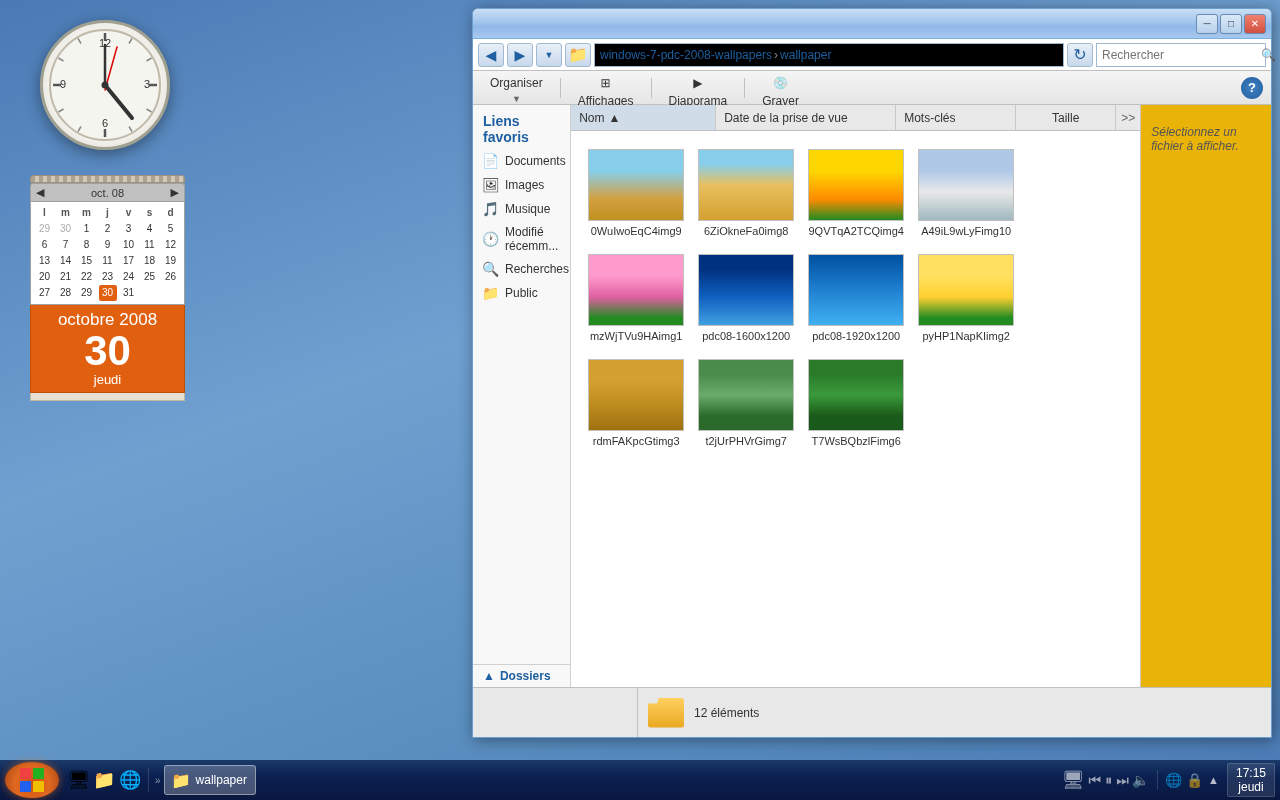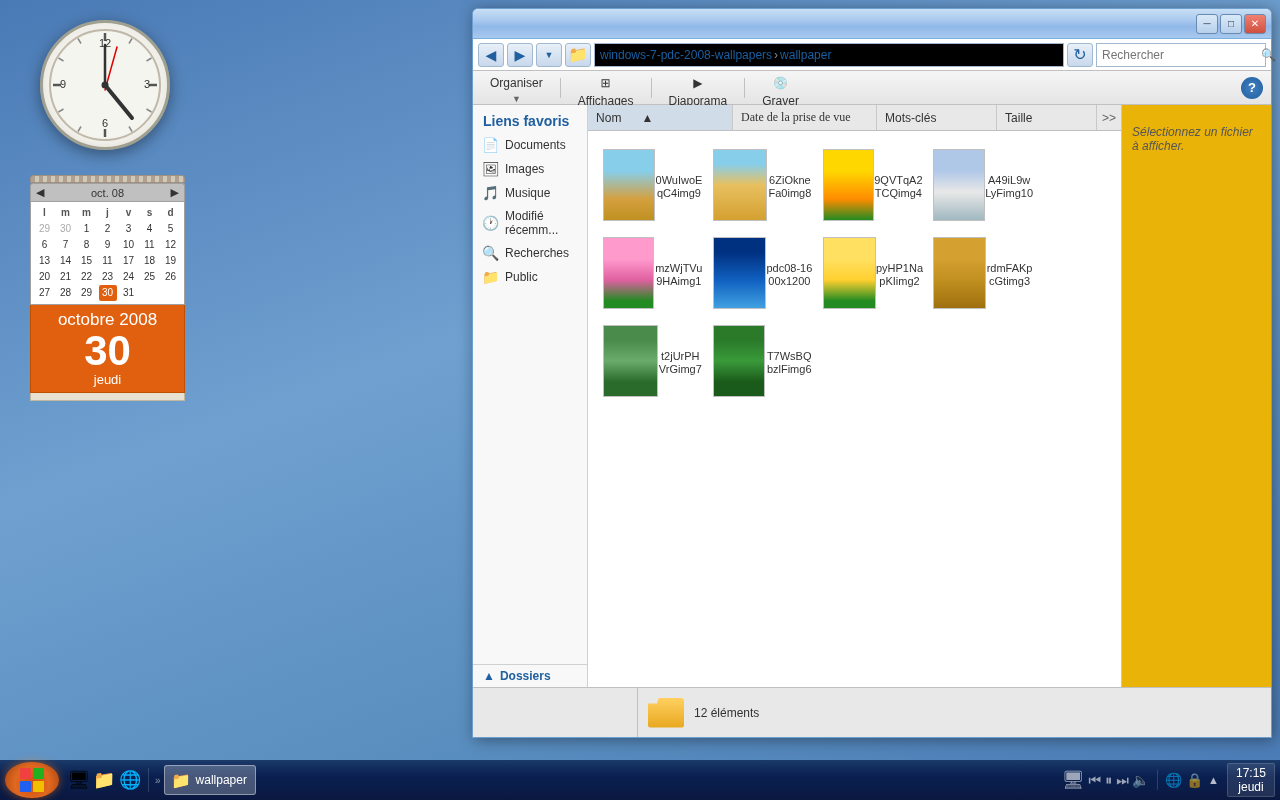--- a/index.html
+++ b/index.html
@@ -325,21 +325,21 @@
       font-size: 12px;
       color: #333;
     }
     .col-header {
       padding: 0 8px;
       height: 100%;
       display: flex;
       align-items: center;
       border-right: 1px solid #c8c8c8;
       cursor: pointer;
-      gap: 20px;
+      gap: 4px;
     }
     .col-header.active { background: #d0dde8; }
     .col-header-more {
       padding: 0 5px;
       cursor: pointer;
       color: #666;
     }
 
     
     .file-grid {
@@ -347,21 +347,21 @@
       flex-wrap: wrap;
       padding: 10px;
       gap: 0;
       align-content: flex-start;
       overflow-y: auto;
       flex: 1;
     }
     .file-item {
       width: 110px;
       display: flex;
-      flex-direction: row;
+      flex-direction: column;
       align-items: center;
       padding: 8px 5px;
       cursor: pointer;
       border-radius: 3px;
     }
     .file-thumbnail {
       width: 96px;
       height: 72px;
       border: 1px solid #c0c0c0;
       overflow: hidden;
@@ -730,27 +730,27 @@
         </div>
       </div>
 
       <div class="file-area">
 
         <div class="column-headers">
           <div class="col-header active" style="width:145px;">
             <span>Nom</span>
             <span>▲</span>
           </div>
-          <div class="col-header" style="width:144px;font-family:Liberation Serif, serif;">
+          <div class="col-header" style="width:180px;">
             <span>Date de la prise de vue</span>
           </div>
           <div class="col-header" style="width:120px;">
             <span>Mots-clés</span>
           </div>
-          <div class="col-header" style="width:100px;">
+          <div class="col-header" style="width:100px;justify-content:center;">
             <span>Taille</span>
           </div>
           <div class="col-header-more">
             <span>&gt;&gt;</span>
           </div>
         </div>
 
         <div class="file-grid">
 
           <div class="file-item">
@@ -777,20 +777,24 @@
           <div class="file-item">
             <div class="file-thumbnail thumb-pink-flower"></div>
             <div class="file-name">mzWjTVu9HAimg1</div>
           </div>
 
           <div class="file-item">
             <div class="file-thumbnail thumb-blue-rays"></div>
             <div class="file-name">pdc08-1600x1200</div>
           </div>
 
+          <div class="file-item">
+            <div class="file-thumbnail thumb-blue-grad"></div>
+            <div class="file-name">pdc08-1920x1200</div>
+          </div>
 
           <div class="file-item">
             <div class="file-thumbnail thumb-plumeria"></div>
             <div class="file-name">pyHP1NapKIimg2</div>
           </div>
 
           <div class="file-item">
             <div class="file-thumbnail thumb-golden"></div>
             <div class="file-name">rdmFAKpcGtimg3</div>
           </div>

